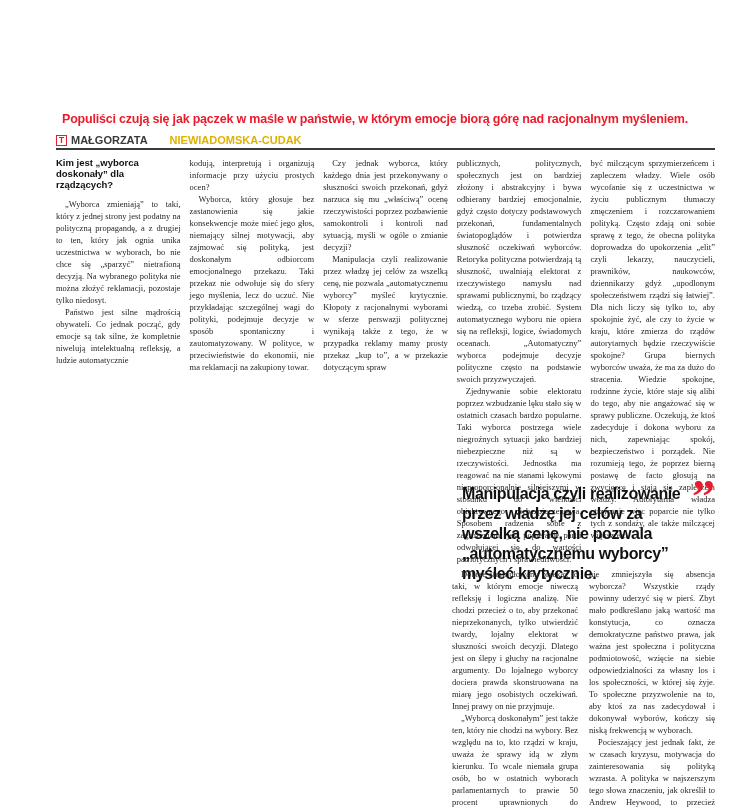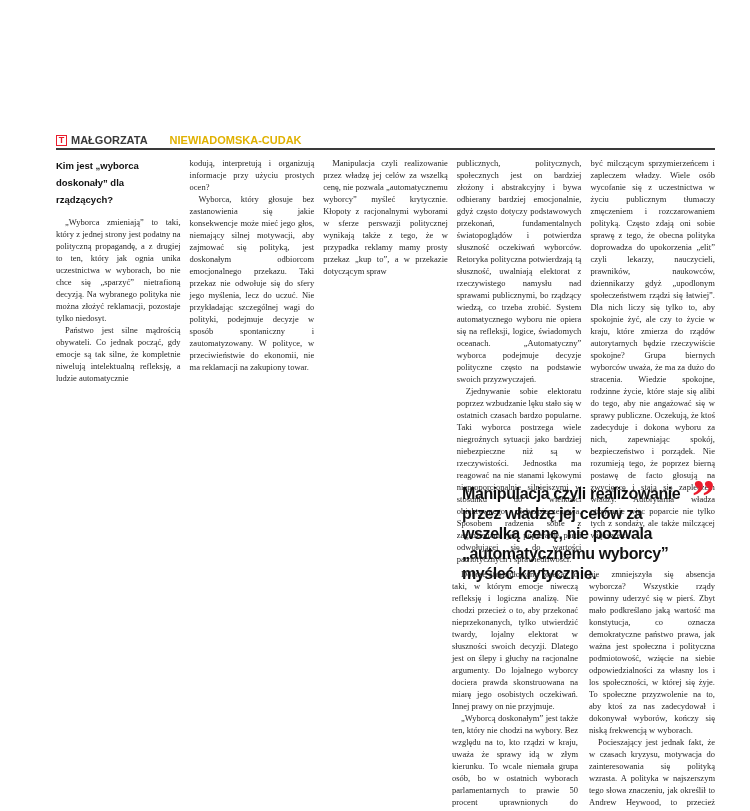--- a/index.html
+++ b/index.html
@@ -53,21 +53,21 @@
   .col{flex:1 1 0;min-width:0;}
   .col p{
     margin:0;
     font-size:8.5px;line-height:12px;
     text-align:justify;
     text-indent:9px;
   }
   .col p.cont{text-indent:0;}
   .kicker{
     font-family:"Liberation Sans", sans-serif;
-    font-weight:bold;font-size:9.5px;line-height:17px;
+    font-weight:bold;font-size:9.5px;line-height:11px;
     margin:0 0 8px 0;color:#111;
   }
 
   
   .pullquote{
     position:absolute;top:484px;left:462px;width:253px;
   }
   .pullquote .pq-text{
     font-family:"Liberation Sans", sans-serif;
     font-weight:bold;font-size:16px;line-height:20px;letter-spacing:-0.4px;
@@ -86,40 +86,42 @@
     display:flex;gap:11px;
   }
   .endmark{color:#ea1c2c;font-size:9px;}
 </style>
 </head>
 <body>
 
 <div class="page">
 
 
+  <div class="lede">Populiści czują się jak pączek w maśle w państwie, w którym emocje biorą górę nad racjonalnym myśleniem.</div>
 
   <div class="byline">
     <span class="t-icon">T</span>
     <span class="first">MAŁGORZATA</span>
     <span class="last">NIEWIADOMSKA-CUDAK</span>
   </div>
 
   <div class="rule"></div>
 
   <div class="cols-top">
     <div class="col">
       <h3 class="kicker">Kim jest „wyborca doskonały” dla rządzących?</h3>
       <p>„Wyborca zmieniają” to taki, który z jednej strony jest podatny na polityczną propagandę, a z drugiej to ten, który jak ognia unika uczestnictwa w wyborach, bo nie chce się „sparzyć” nietrafioną decyzją. Na wybranego polityka nie można złożyć reklamacji, pozostaje tylko niedosyt.</p>
       <p>Państwo jest silne mądrością obywateli. Co jednak począć, gdy emocje są tak silne, że kompletnie niwelują intelektualną refleksję, a ludzie automatycznie</p>
     </div>
     <div class="col">
       <p class="cont">kodują, interpretują i organizują informacje przy użyciu prostych ocen?</p>
       <p>Wyborca, który głosuje bez zastanowienia się jakie konsekwencje może mieć jego głos, niemający silnej motywacji, aby zajmować się polityką, jest doskonałym odbiorcom emocjonalnego przekazu. Taki przekaz nie odwołuje się do sfery jego myślenia, lecz do uczuć. Nie przykładając szczególnej wagi do polityki, podejmuje decyzje w sposób spontaniczny i zautomatyzowany. W polityce, w przeciwieństwie do ekonomii, nie ma reklamacji na zakupiony towar.</p>
     </div>
     <div class="col">
+      <p>Czy jednak wyborca, który każdego dnia jest przekonywany o słuszności swoich przekonań, gdyż narzuca się mu „właściwą” ocenę rzeczywistości poprzez pozbawienie samokontroli i kontroli nad sytuacją, myśli w ogóle o zmianie decyzji?</p>
       <p>Manipulacja czyli realizowanie przez władzę jej celów za wszelką cenę, nie pozwala „automatycznemu wyborcy” myśleć krytycznie. Kłopoty z racjonalnymi wyborami w sferze perswazji politycznej wynikają także z tego, że w przypadka reklamy mamy prosty przekaz „kup to”, a w przekazie dotyczącym spraw</p>
     </div>
     <div class="col">
       <p class="cont">publicznych, politycznych, społecznych jest on bardziej złożony i abstrakcyjny i bywa odbierany bardziej emocjonalnie, gdyż często dotyczy podstawowych przekonań, fundamentalnych światopoglądów i potwierdza słuszność oczekiwań wyborców. Retoryka polityczna potwierdzają tą słuszność, uwalniają elektorat z rzeczywistego namysłu nad sprawami publicznymi, bo rządzący wiedzą, co trzeba zrobić. System automatycznego wyboru nie opiera się na refleksji, logice, świadomych oceanach. „Automatyczny” wyborca podejmuje decyzje polityczne często na podstawie swoich przyzwyczajeń.</p>
       <p>Zjednywanie sobie elektoratu poprzez wzbudzanie lęku stało się w ostatnich czasach bardzo popularne. Taki wyborca postrzega wiele niegroźnych sytuacji jako bardziej niebezpieczne niż są w rzeczywistości. Jednostka ma reagować na nie stanami lękowymi nieproporcjonalnie silniejszymi w stosunku do wielkości obiektywnego niebezpieczeństwa. Sposobem radzenia sobie z zagrożeniami jest popieranie partii odwołującej się do wartości patriotycznych i sprawiedliwości.</p>
     </div>
     <div class="col">
       <p class="cont">być milczącym sprzymierzeńcem i zapleczem władzy. Wiele osób wycofanie się z uczestnictwa w życiu publicznym tłumaczy zmęczeniem i rozczarowaniem polityką. Często zdają oni sobie sprawę z tego, że obecna polityka doprowadza do upokorzenia „elit” czyli lekarzy, nauczycieli, prawników, naukowców, dziennikarzy gdyż „upodlonym społeczeństwem rządzi się łatwiej”. Dla nich liczy się tylko to, aby spokojnie żyć, ale czy to życie w kraju, które zmierza do rządów autorytarnych będzie rzeczywiście spokojne? Grupa biernych wyborców uważa, że ma za dużo do stracenia. Wiedzie spokojne, rodzinne życie, które staje się alibi do tego, aby nie angażować się w sprawy publiczne. Oczekują, że ktoś zadecyduje i dokona wyboru za nich, zapewniając spokój, bezpieczeństwo i porządek. Nie rozumieją tego, że poprzez bierną postawę de facto głosują na zwycięzcę i stają się zapleczem władzy. Autorytarna władza otrzymuje więc poparcie nie tylko tych z sondaży, ale także milczącej większości.</p>
     </div>
   </div>

